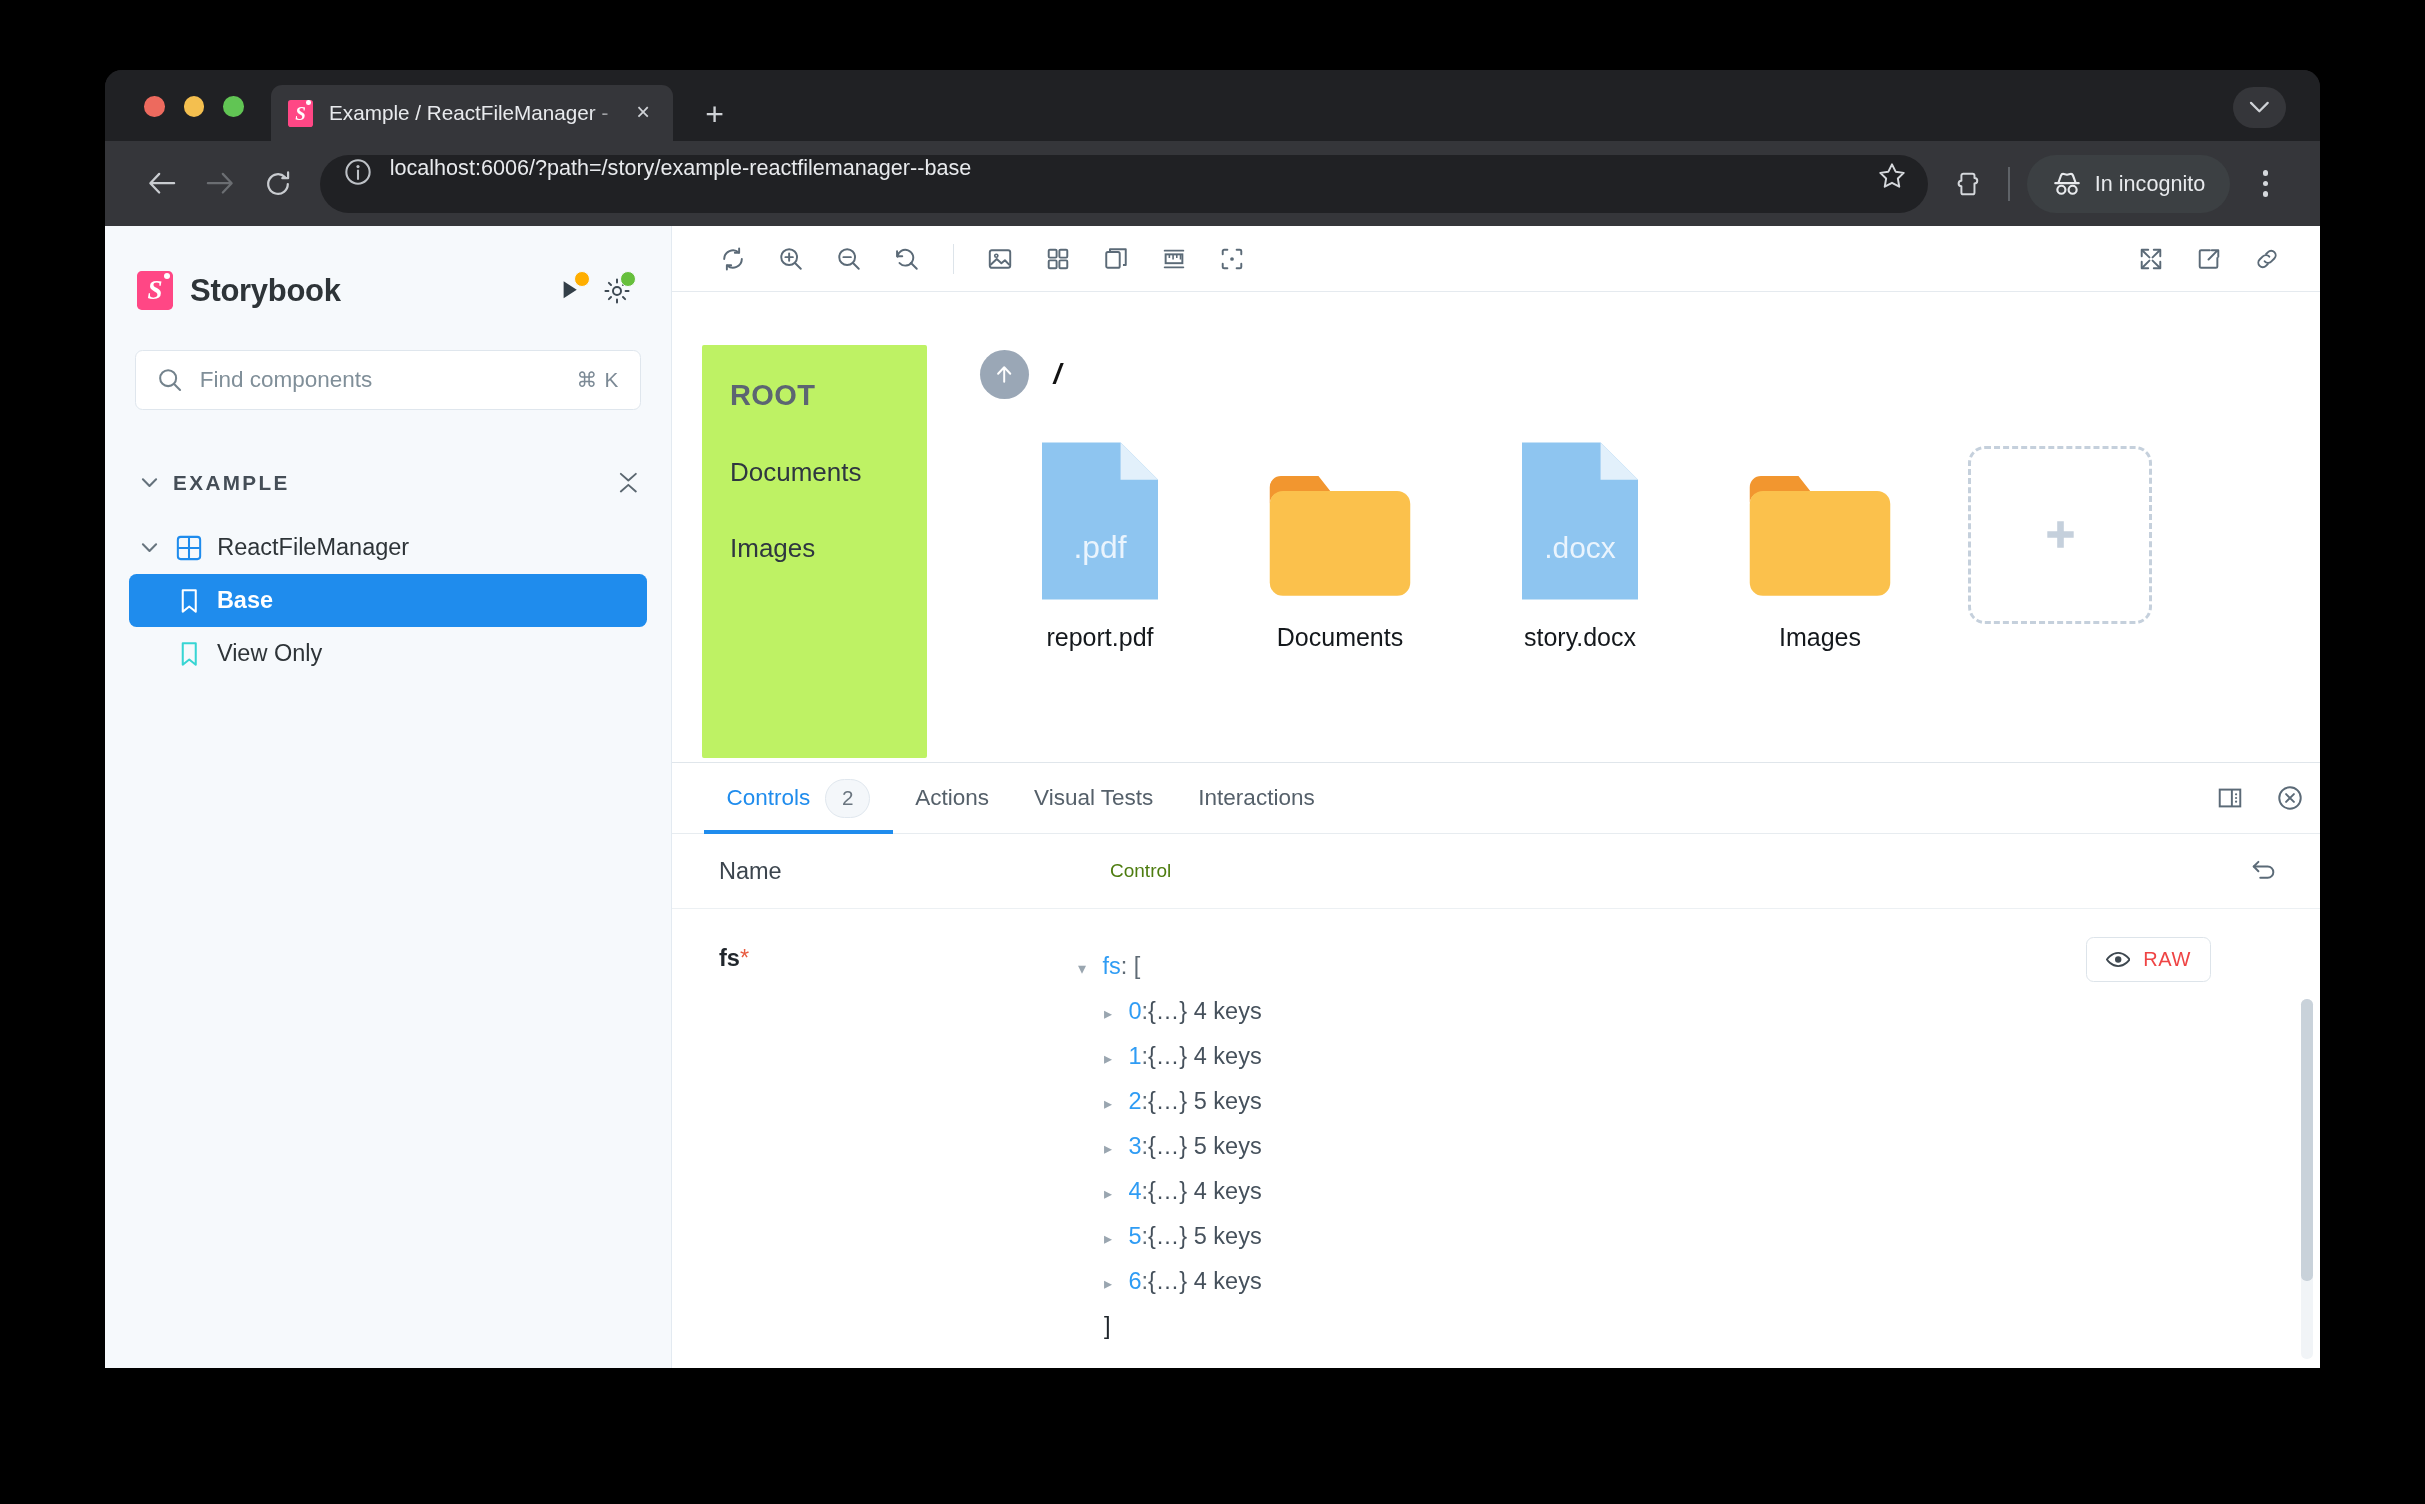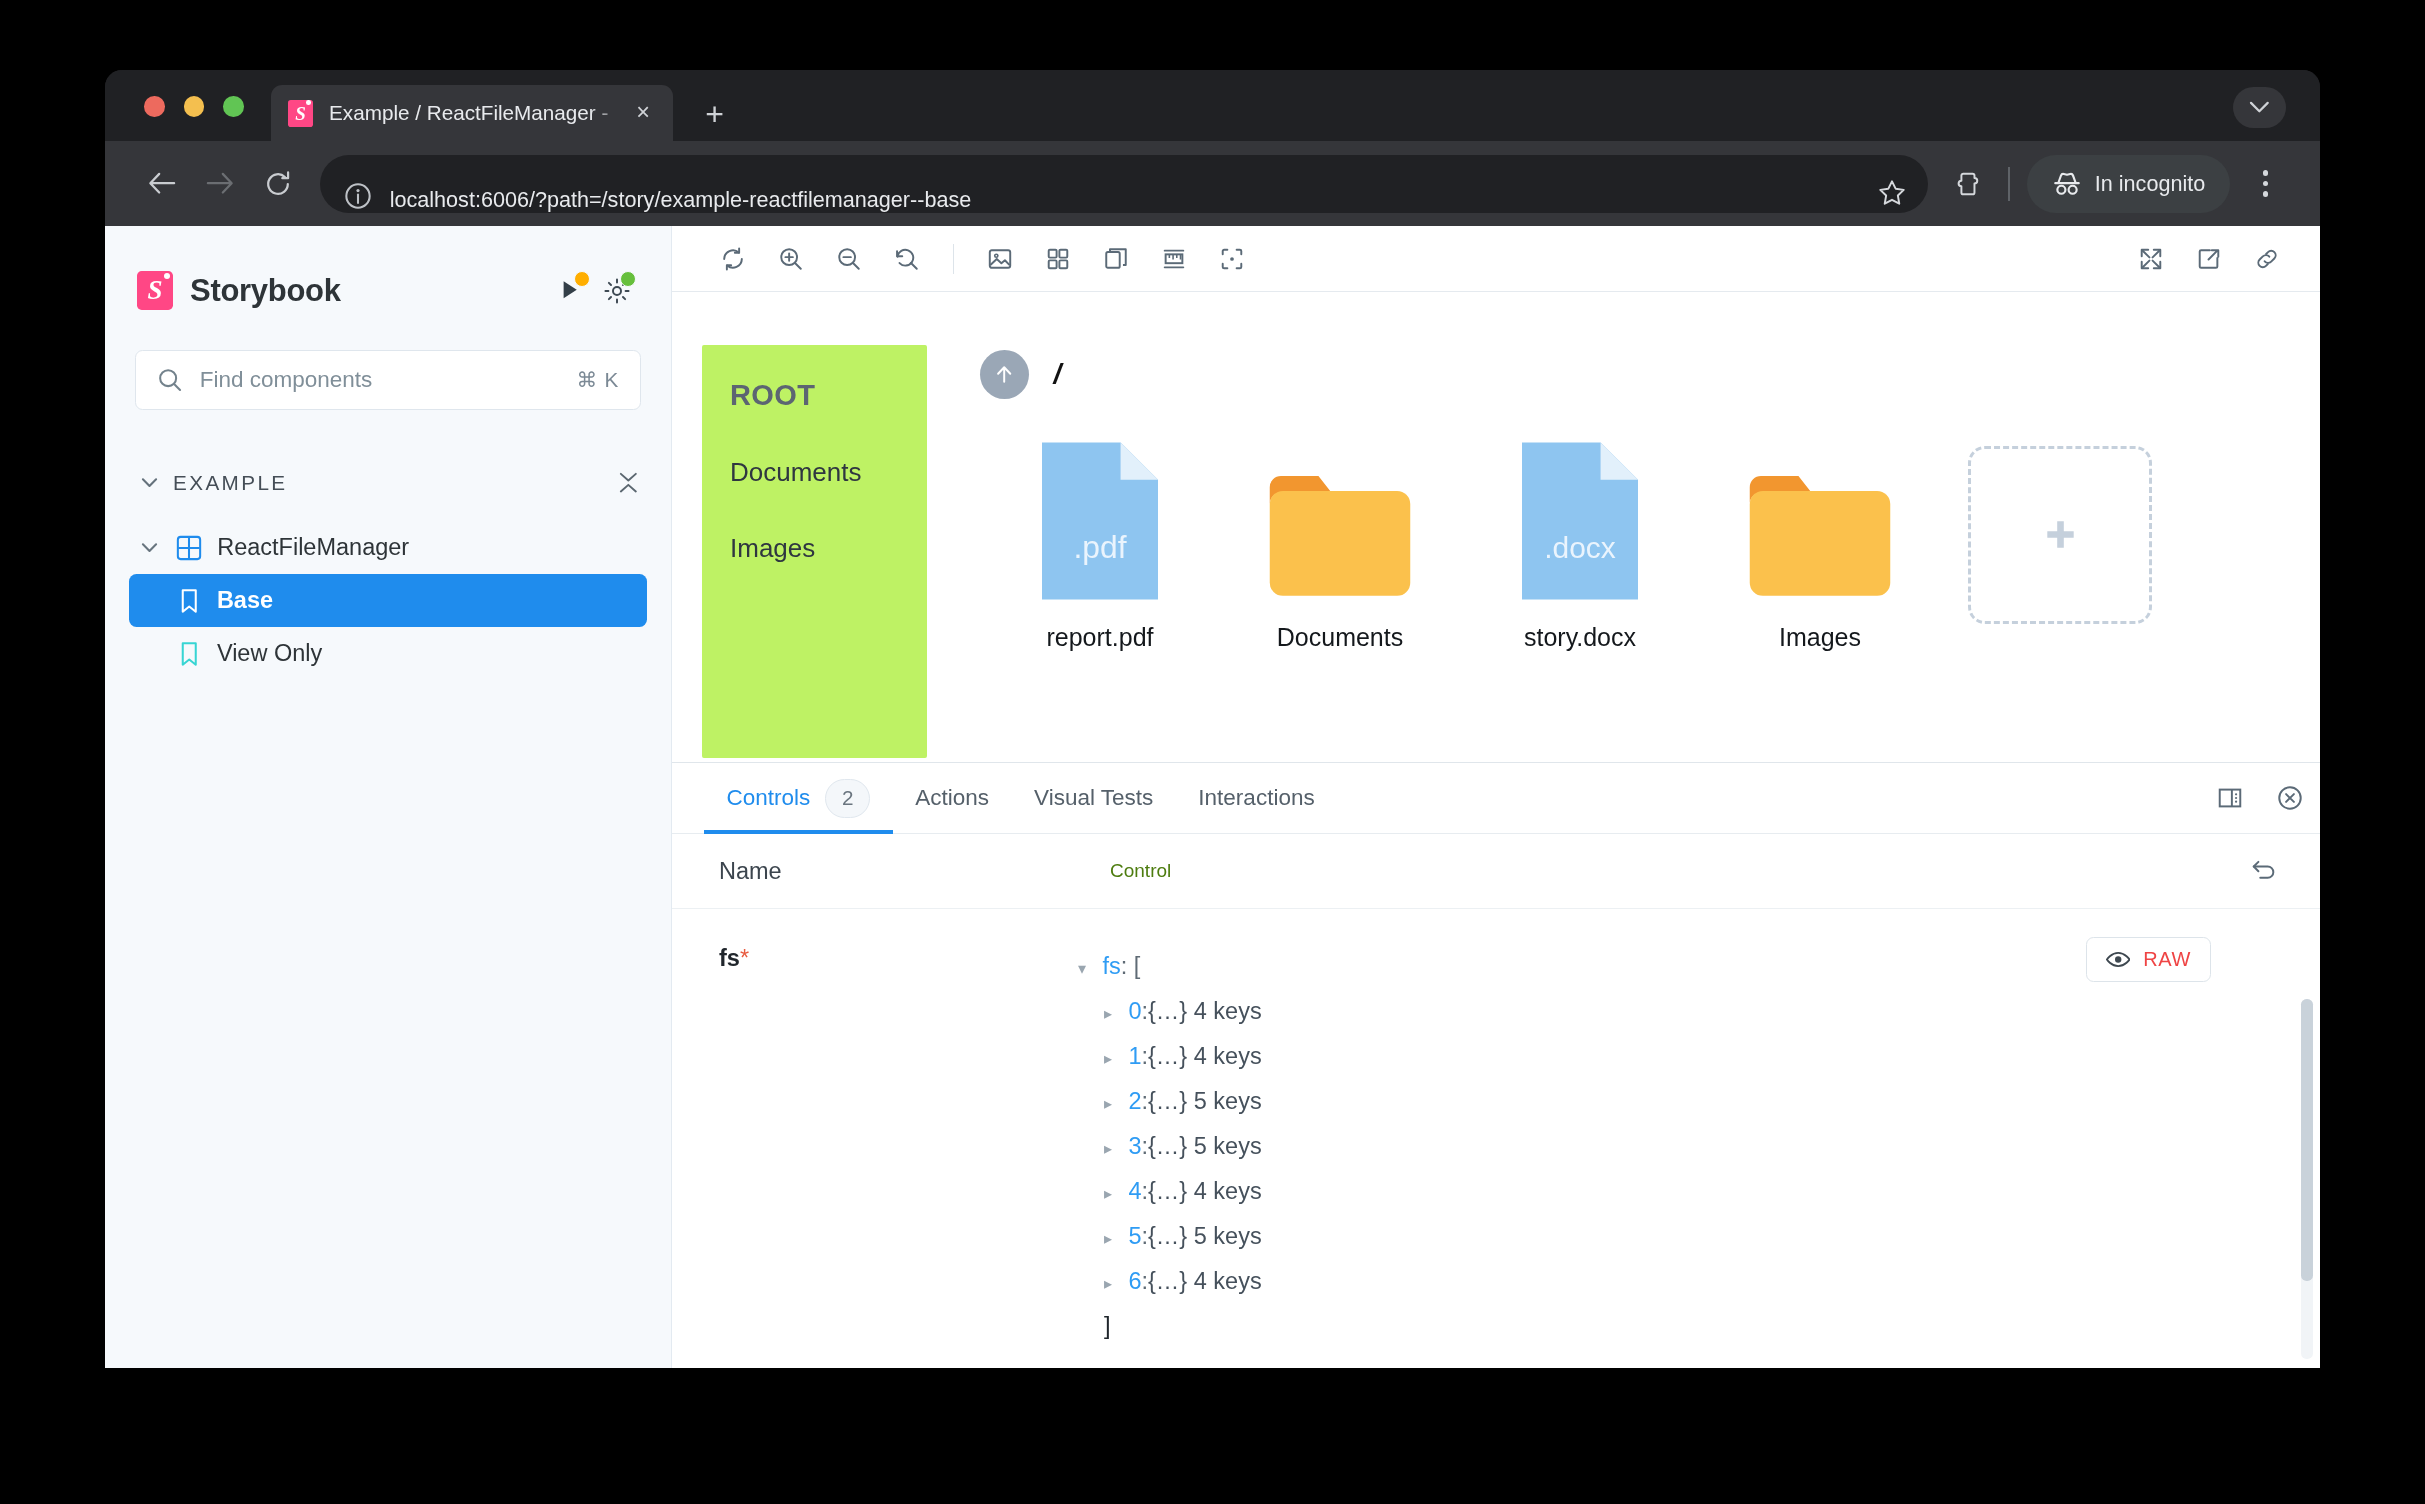--- a/index.html
+++ b/index.html
@@ -135,21 +135,21 @@
   .nav-btn.disabled { color: #6b6e72; }
 
   .omnibox {
     flex: 1 1 auto;
     height: 58px;
     margin-left: 13px;
     margin-right: 9.4px;
     background: #202124;
     border-radius: 29px;
     display: flex;
-    align-items: flex-end;
+    align-items: flex-start;
     padding: 0 15px 0 20.7px;
   }
   .omnibox .info-icon {
     flex: 0 0 auto;
     width: 34px; height: 34px;
     display: flex; align-items: center; justify-content: center;
     color: #bdc1c6;
   }
   .omnibox .url {
     flex: 1 1 auto;
@@ -290,21 +290,21 @@
     align-items: center;
     padding: 0 32px 0 36px;
     height: 43px;
   }
   .sb-section .chev { color: #65727c; display:flex; margin-right: 15px; }
   .sb-section .label {
     flex: 1 1 auto;
     font-size: 20.7px;
     letter-spacing: 2.4px;
     color: #454e57;
-    font-weight: normal;
+    font-weight: bold;
   }
   .sb-section .collapse-all { display:flex; flex-direction: column; color: #5b6770; gap: 0.9px; }
 
   .sb-tree { margin-top: 17px; padding: 0 24.4px; }
   .tree-row {
     display: flex;
     align-items: center;
     height: 53px;
     border-radius: 7.5px;
     padding-left: 11.3px;

